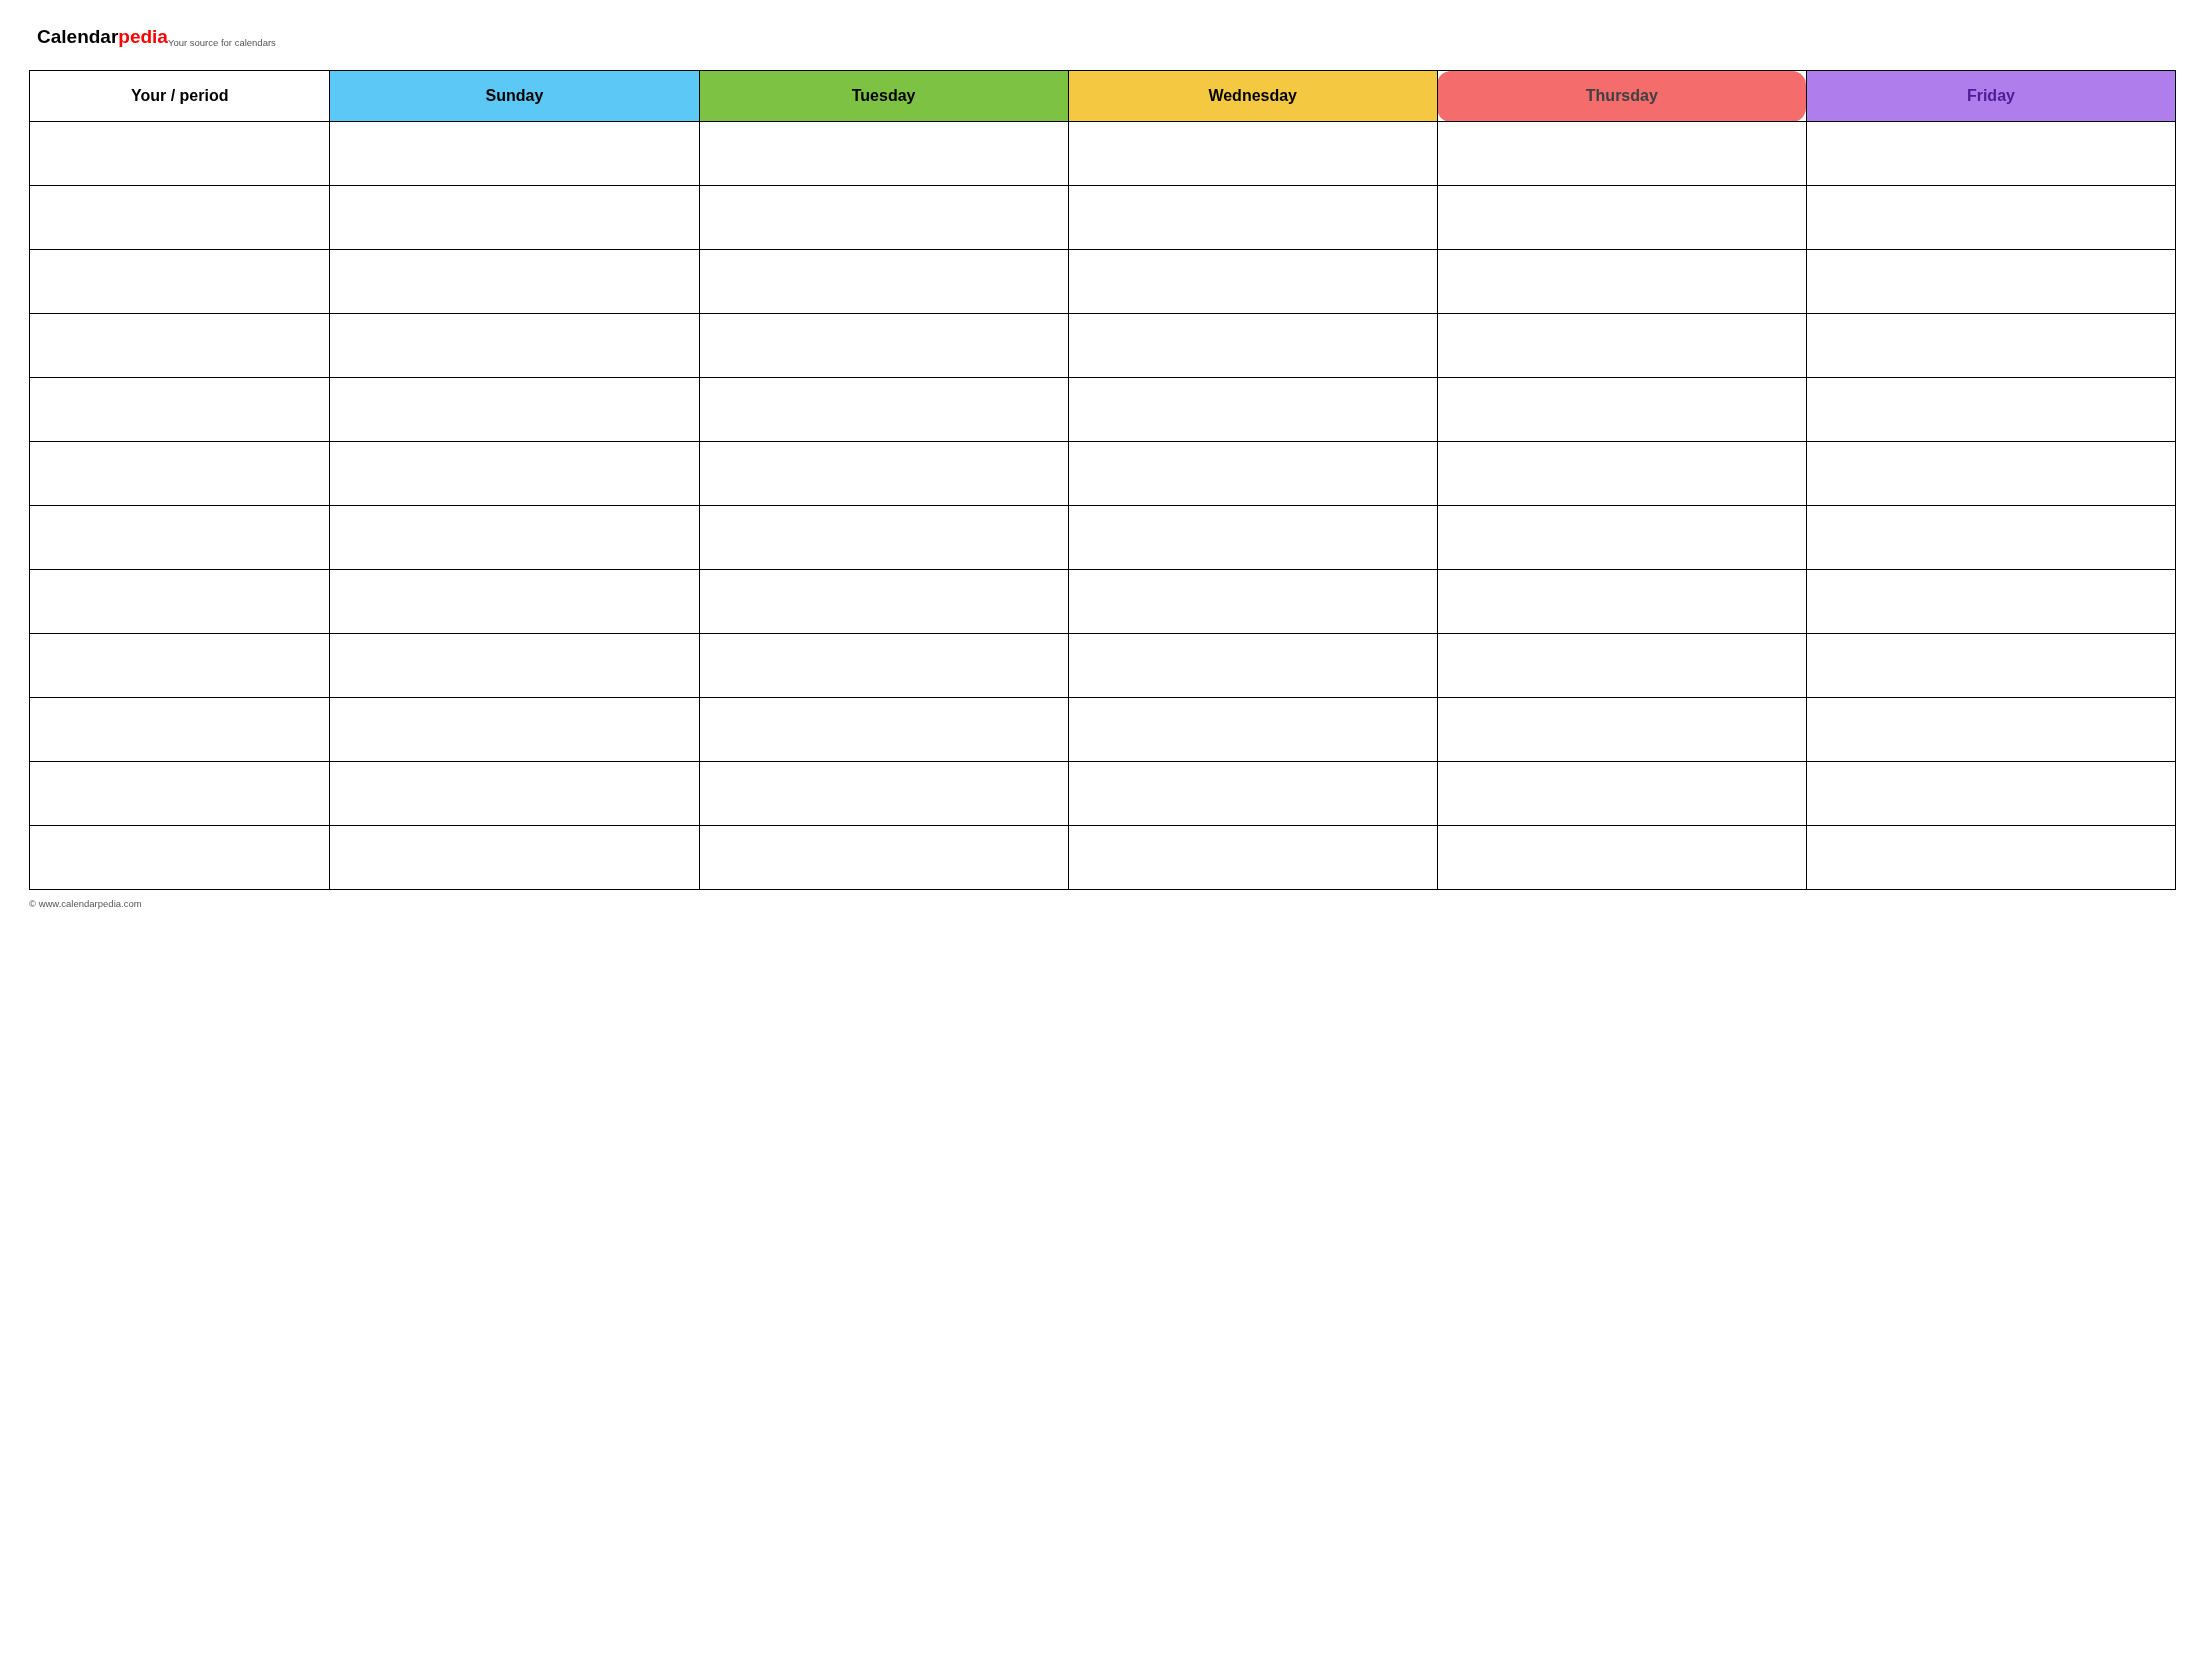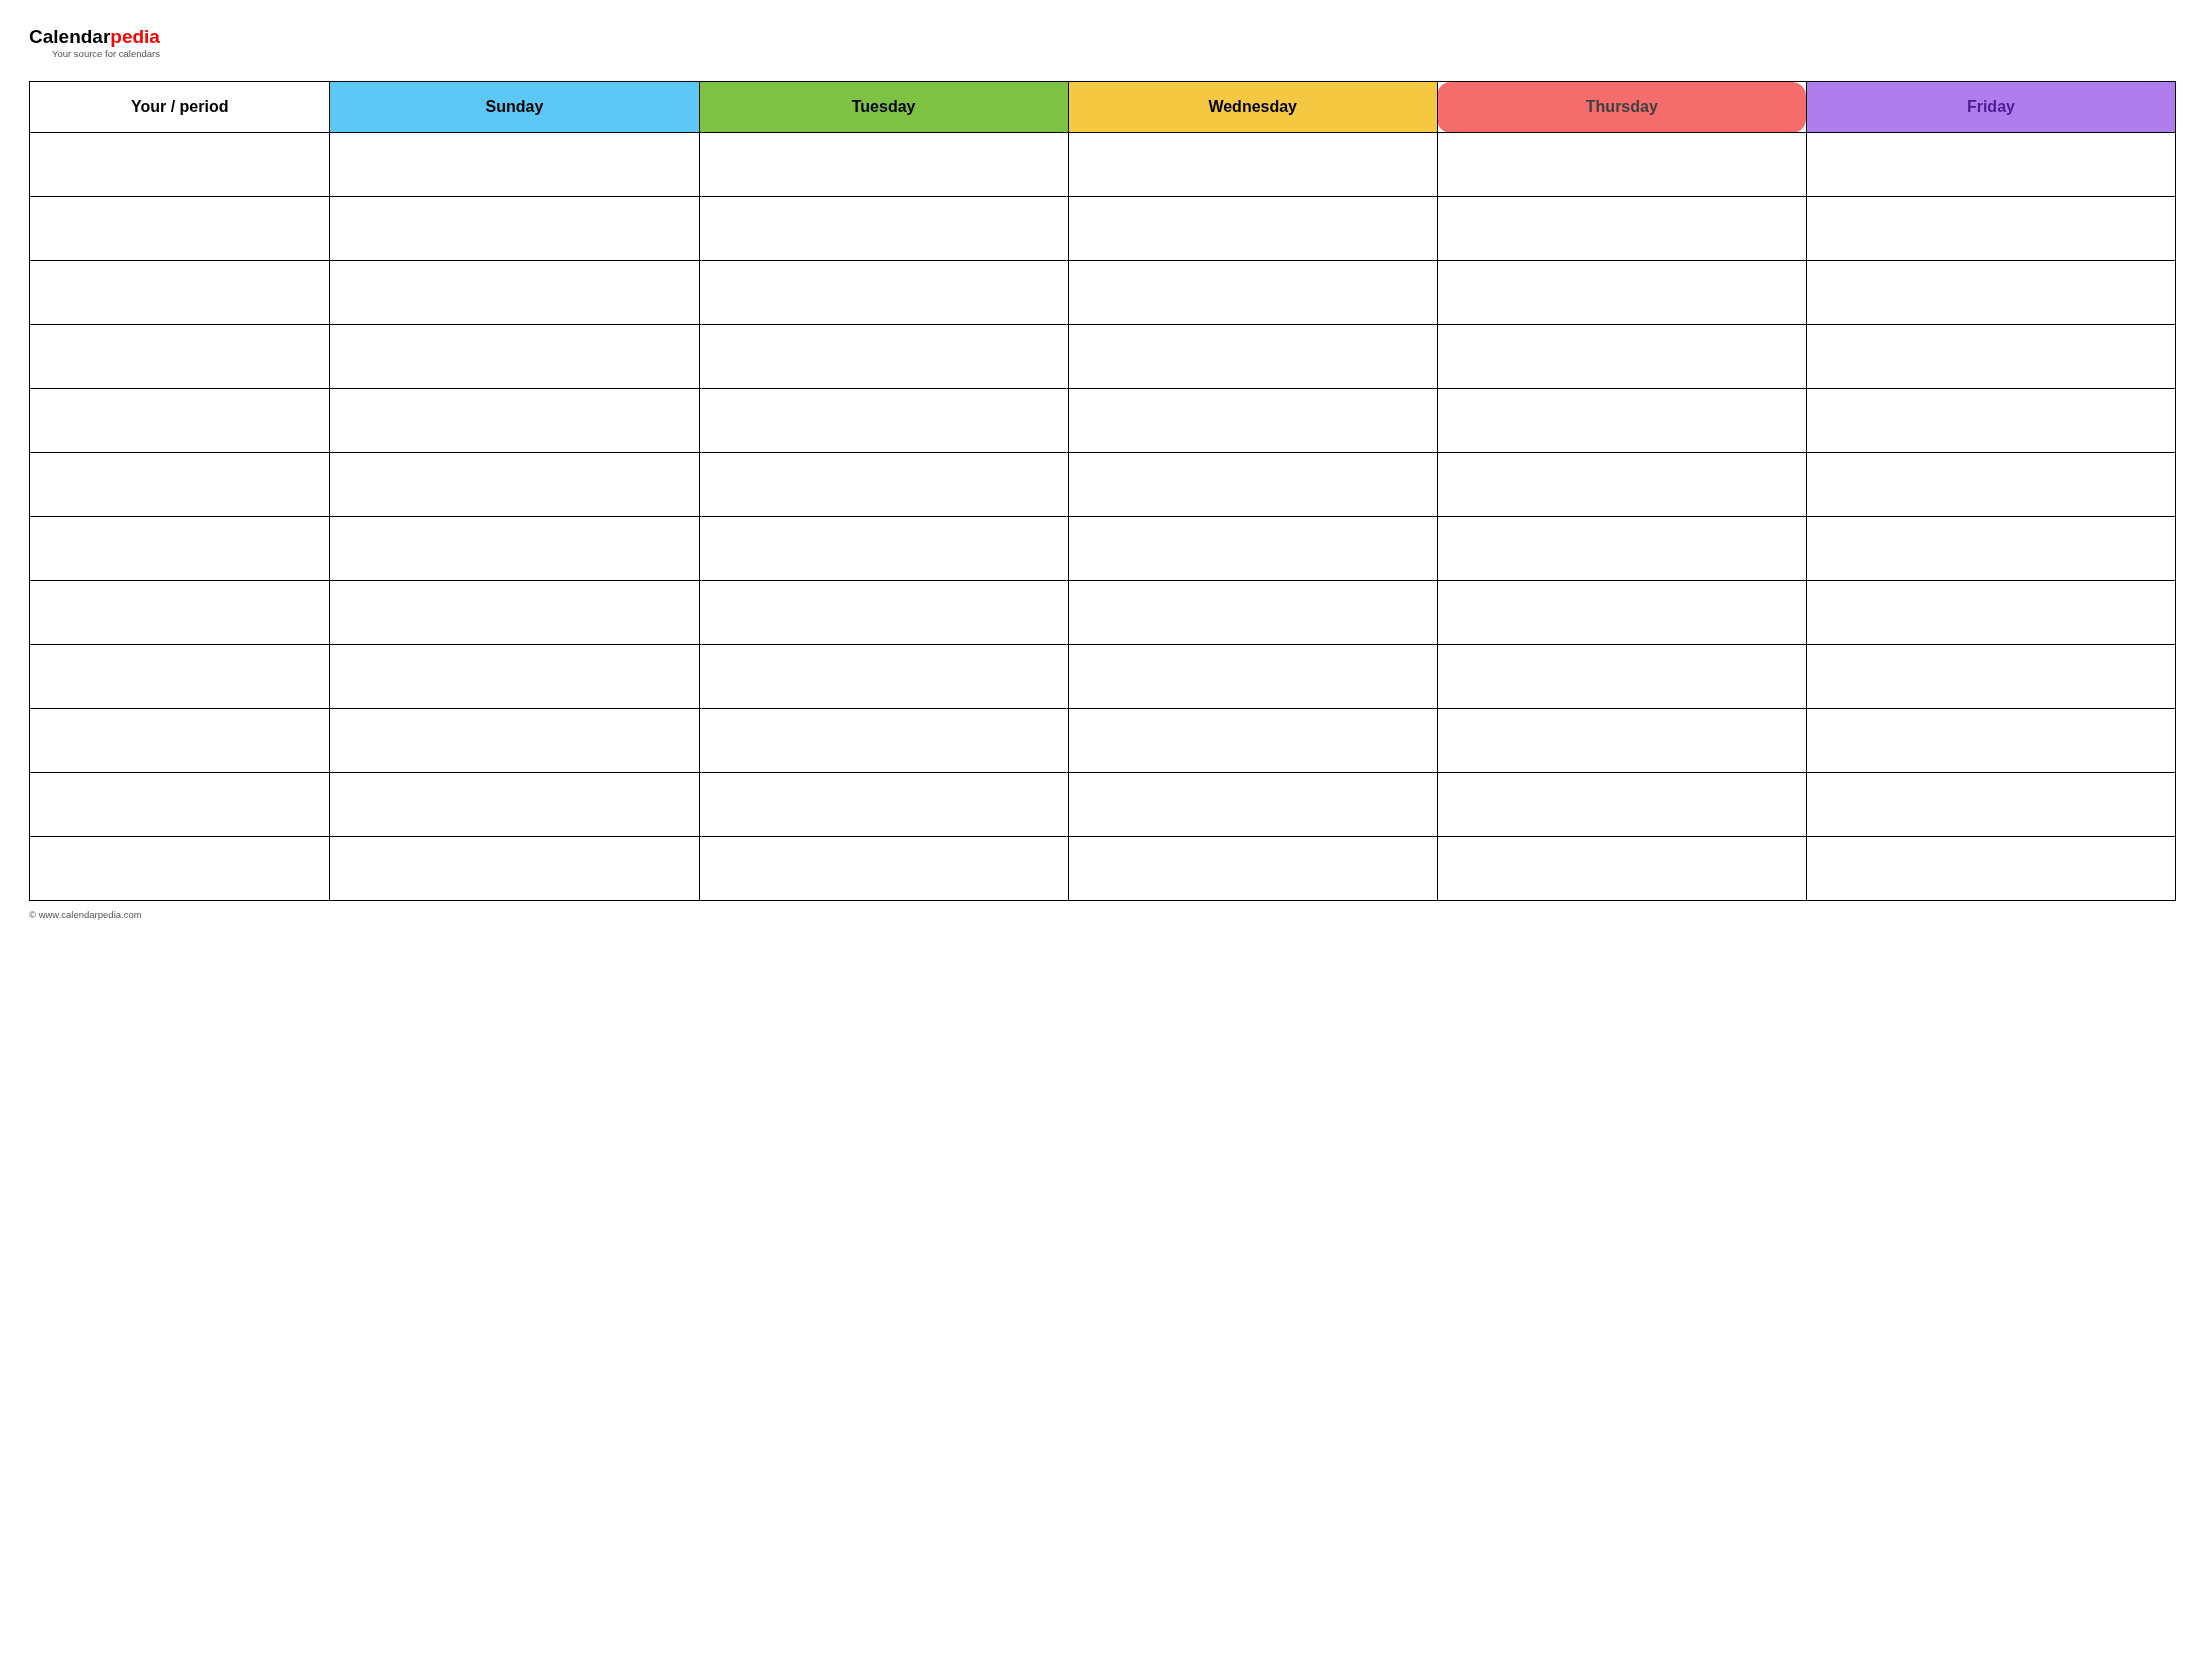--- a/index.html
+++ b/index.html
@@ -37,23 +37,23 @@
 
     .name-label {
       font-size: 14.6px;
       font-weight: bold;
       color: #000000;
       margin-top: 5.9px;
     }
 
     .logo-section {
       display: flex;
-      flex-direction: column;
       align-items: flex-end;
       margin-top: 3.7px;
+      margin-left: 8px;
     }
 
     .logo-text {
       font-size: 19px;
       font-weight: bold;
       color: #000000;
       line-height: 1.2;
     }
 
     .logo-text .calendar {

